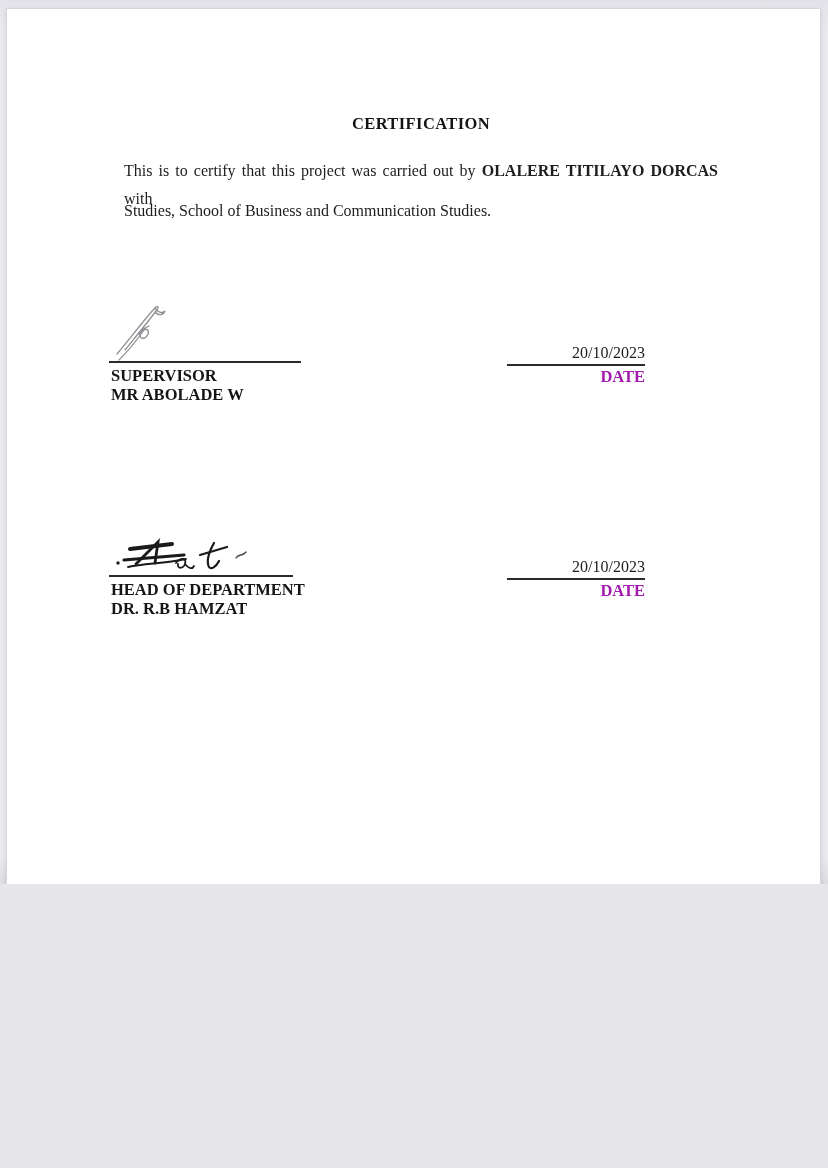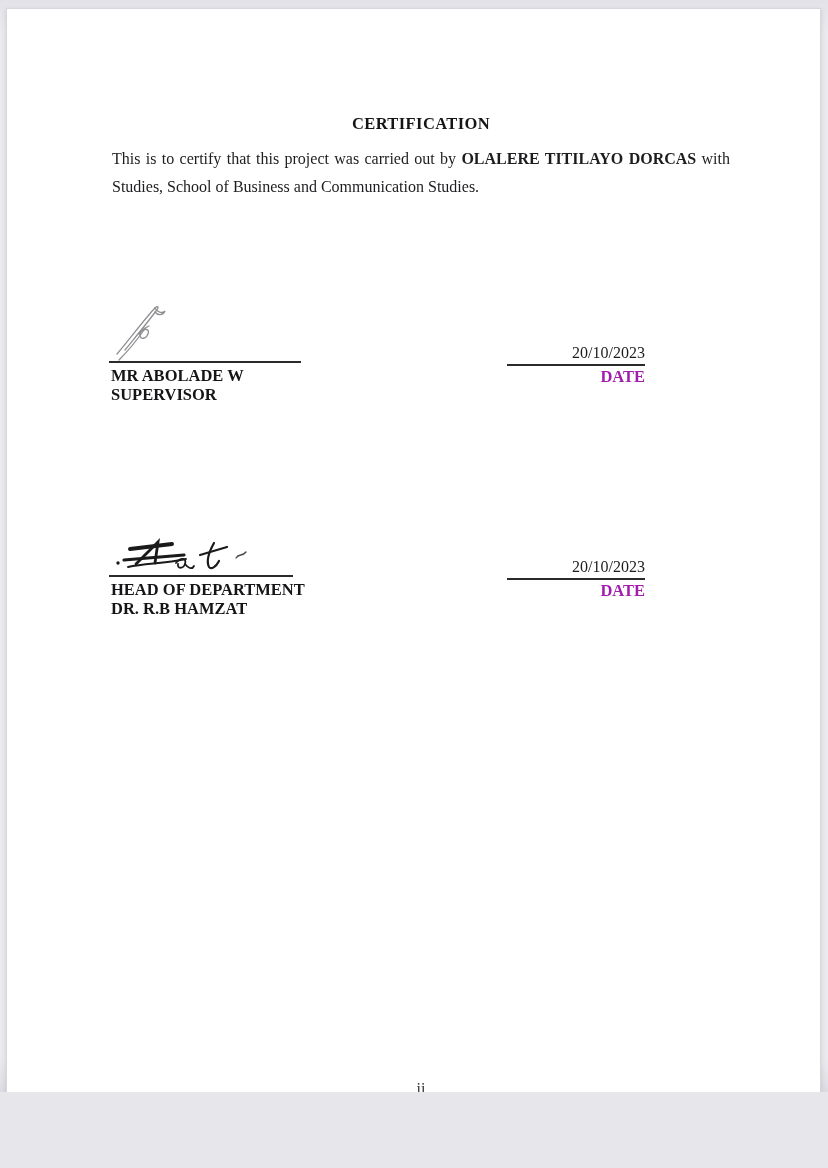--- a/index.html
+++ b/index.html
@@ -3,39 +3,39 @@
 <meta charset="utf-8">
 <style>
   html,body{margin:0;padding:0;}
   body{
     background:#e6e6eb;
     font-family:"Liberation Serif","DejaVu Serif",serif;
     -webkit-font-smoothing:antialiased;
   }
   .canvas{
     position:relative;
-    width:828px;height:1092px;
+    width:828px;height:884px;
     background:linear-gradient(180deg,#e2e2e8 0%,#ebebef 3%,#ebebef 97%,#dcdce2 100%);
     overflow:hidden;
   }
   .page{
     position:absolute;left:6px;top:8px;width:813px;height:1148px;
     background:#ffffff;
     border:1px solid #d6d6dc;
     box-shadow:0 2px 5px rgba(40,40,60,.14);
   }
   .abs{position:absolute;}
   .doc-text{color:#1d1d1f;font-size:16px;line-height:28px;}
   .title{
     left:105px;top:103px;width:618px;
     text-align:center;font-weight:bold;font-size:16.5px;line-height:24px;
     letter-spacing:.4px;color:#151517;
   }
   .para{left:105px;top:136px;width:618px;}
-  .para .line{margin:0;height:28px;}
+  .para .line{margin:12px;height:28px;}
   .para .line.full{text-align:justify;text-align-last:justify;}
   .b{font-weight:bold;}
   .sig-svg1{left:104px;top:293px;}
   .sig-svg2{left:103px;top:527px;}
   .rule{border-bottom:2px solid #2a2a2c;height:0;}
   .rule1{left:102px;top:352px;width:192px;}
   .rule2{left:102px;top:566px;width:184px;}
   .name-block{left:104px;width:320px;color:#151517;font-weight:bold;font-size:16.5px;line-height:19px;}
   .name1{top:357px;}
   .name2{top:571px;}
@@ -66,22 +66,22 @@
       <g stroke="#8f8f93" stroke-width="1.3" stroke-linecap="round">
         <path d="M6,52 C18,38 36,14 44,6"></path>
         <path d="M44,6 C47,3 48.5,5 45,9 C37,20 22,38 14,48"></path>
         <path d="M44,6 C46,10 51,12 54,9 C52,13.5 47,14 44,10"></path>
         <path d="M28,32 C34,25 39,27 37,32 C35,37 29,38 29,33 C29,28 34,26 38,24"></path>
         <path d="M33,28 C26,38 16,50 8,58"></path>
       </g>
     </svg>
     <div class="abs rule rule1"></div>
     <div class="abs name-block name1">
+      <div>SUPERVISOR</div>
       <div>MR ABOLADE W</div>
-      <div>SUPERVISOR</div>
     </div>
     <div class="abs date-block dateb1">
       <div class="date-value">20/10/2023</div>
       <div class="date-label">DATE</div>
     </div>
 
     <svg class="abs sig-svg2" width="145" height="42" viewBox="0 0 145 42" fill="none">
       <g stroke="#1a1a1a" stroke-linecap="round">
         <circle cx="8" cy="27" r="1.7" fill="#1a1a1a" stroke="none"></circle>
         <path d="M20,13 L62,8" stroke-width="4"></path>

